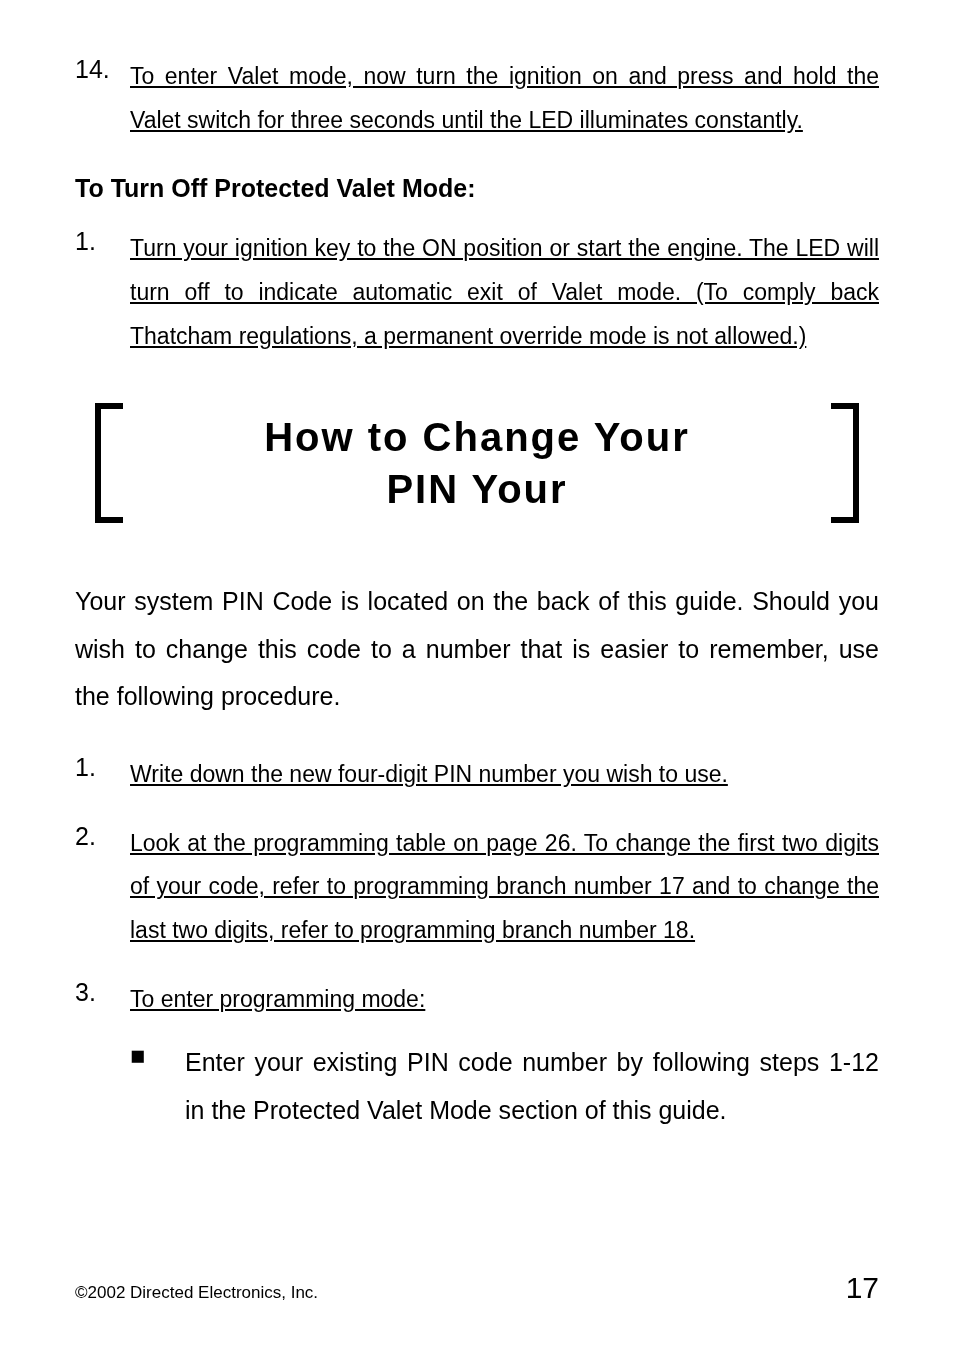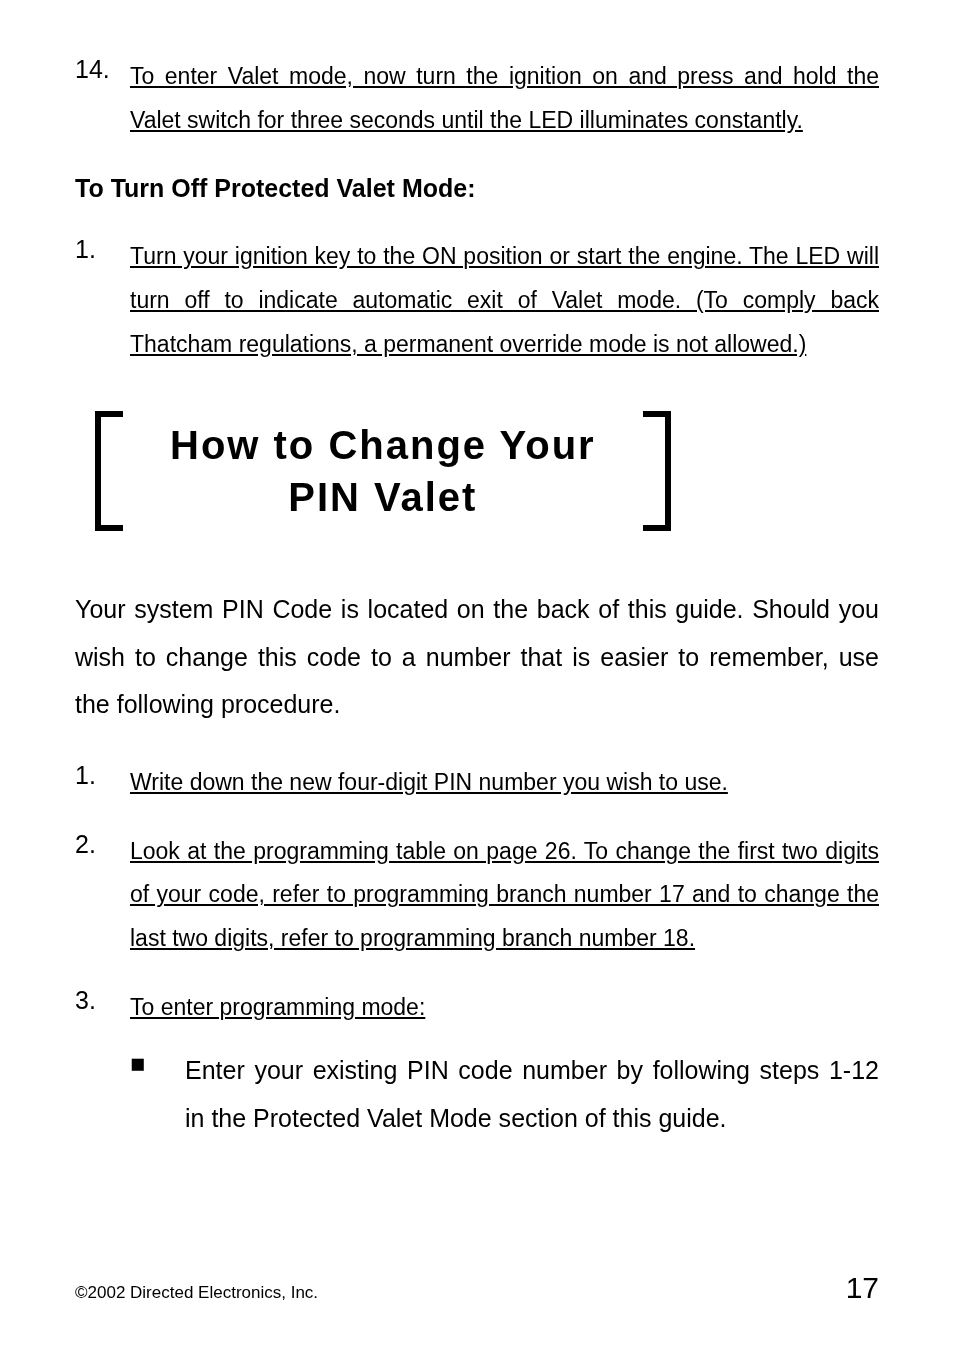--- a/index.html
+++ b/index.html
@@ -28,30 +28,30 @@
       flex: 1;
       font-size: 23px;
       line-height: 1.9;
       text-align: justify;
       text-decoration: underline;
     }
     .subheading {
       font-size: 25px;
       font-weight: bold;
       margin-top: 14px;
-      margin-bottom: 32px;
+      margin-bottom: 24px;
     }
     .list-item {
       display: flex;
       margin-bottom: 25px;
     }
     .section-title-wrap {
       display: flex;
       align-items: stretch;
-      justify-content: flex-start;
+      justify-content: space-between;
       margin-top: 45px;
       margin-bottom: 55px;
       padding: 0 20px;
     }
     .bracket-left, .bracket-right {
       width: 35px;
       position: relative;
     }
     .bracket-left::before {
       content: "";
@@ -148,21 +148,21 @@
   <div class="list-body">Turn your ignition key to the ON position or start the engine. The LED will turn off to indicate automatic exit of Valet mode. (To comply back Thatcham regulations, a permanent override mode is not allowed.)</div>
 </div>
 
 <div class="section-title-wrap">
   <div class="bracket-left">
     <div class="top-tick"></div>
     <div class="bot-tick"></div>
   </div>
   <div class="section-title">
     <span>How to Change Your</span><br>
-    <span>PIN Valet</span>
+    <span>PIN Your</span>
   </div>
   <div class="bracket-right">
     <div class="top-tick"></div>
     <div class="bot-tick"></div>
   </div>
 </div>
 
 <div class="intro-para">Your system PIN Code is located on the back of this guide. Should you wish to change this code to a number that is easier to remember, use the following procedure.</div>
 
 <div class="list-item">

